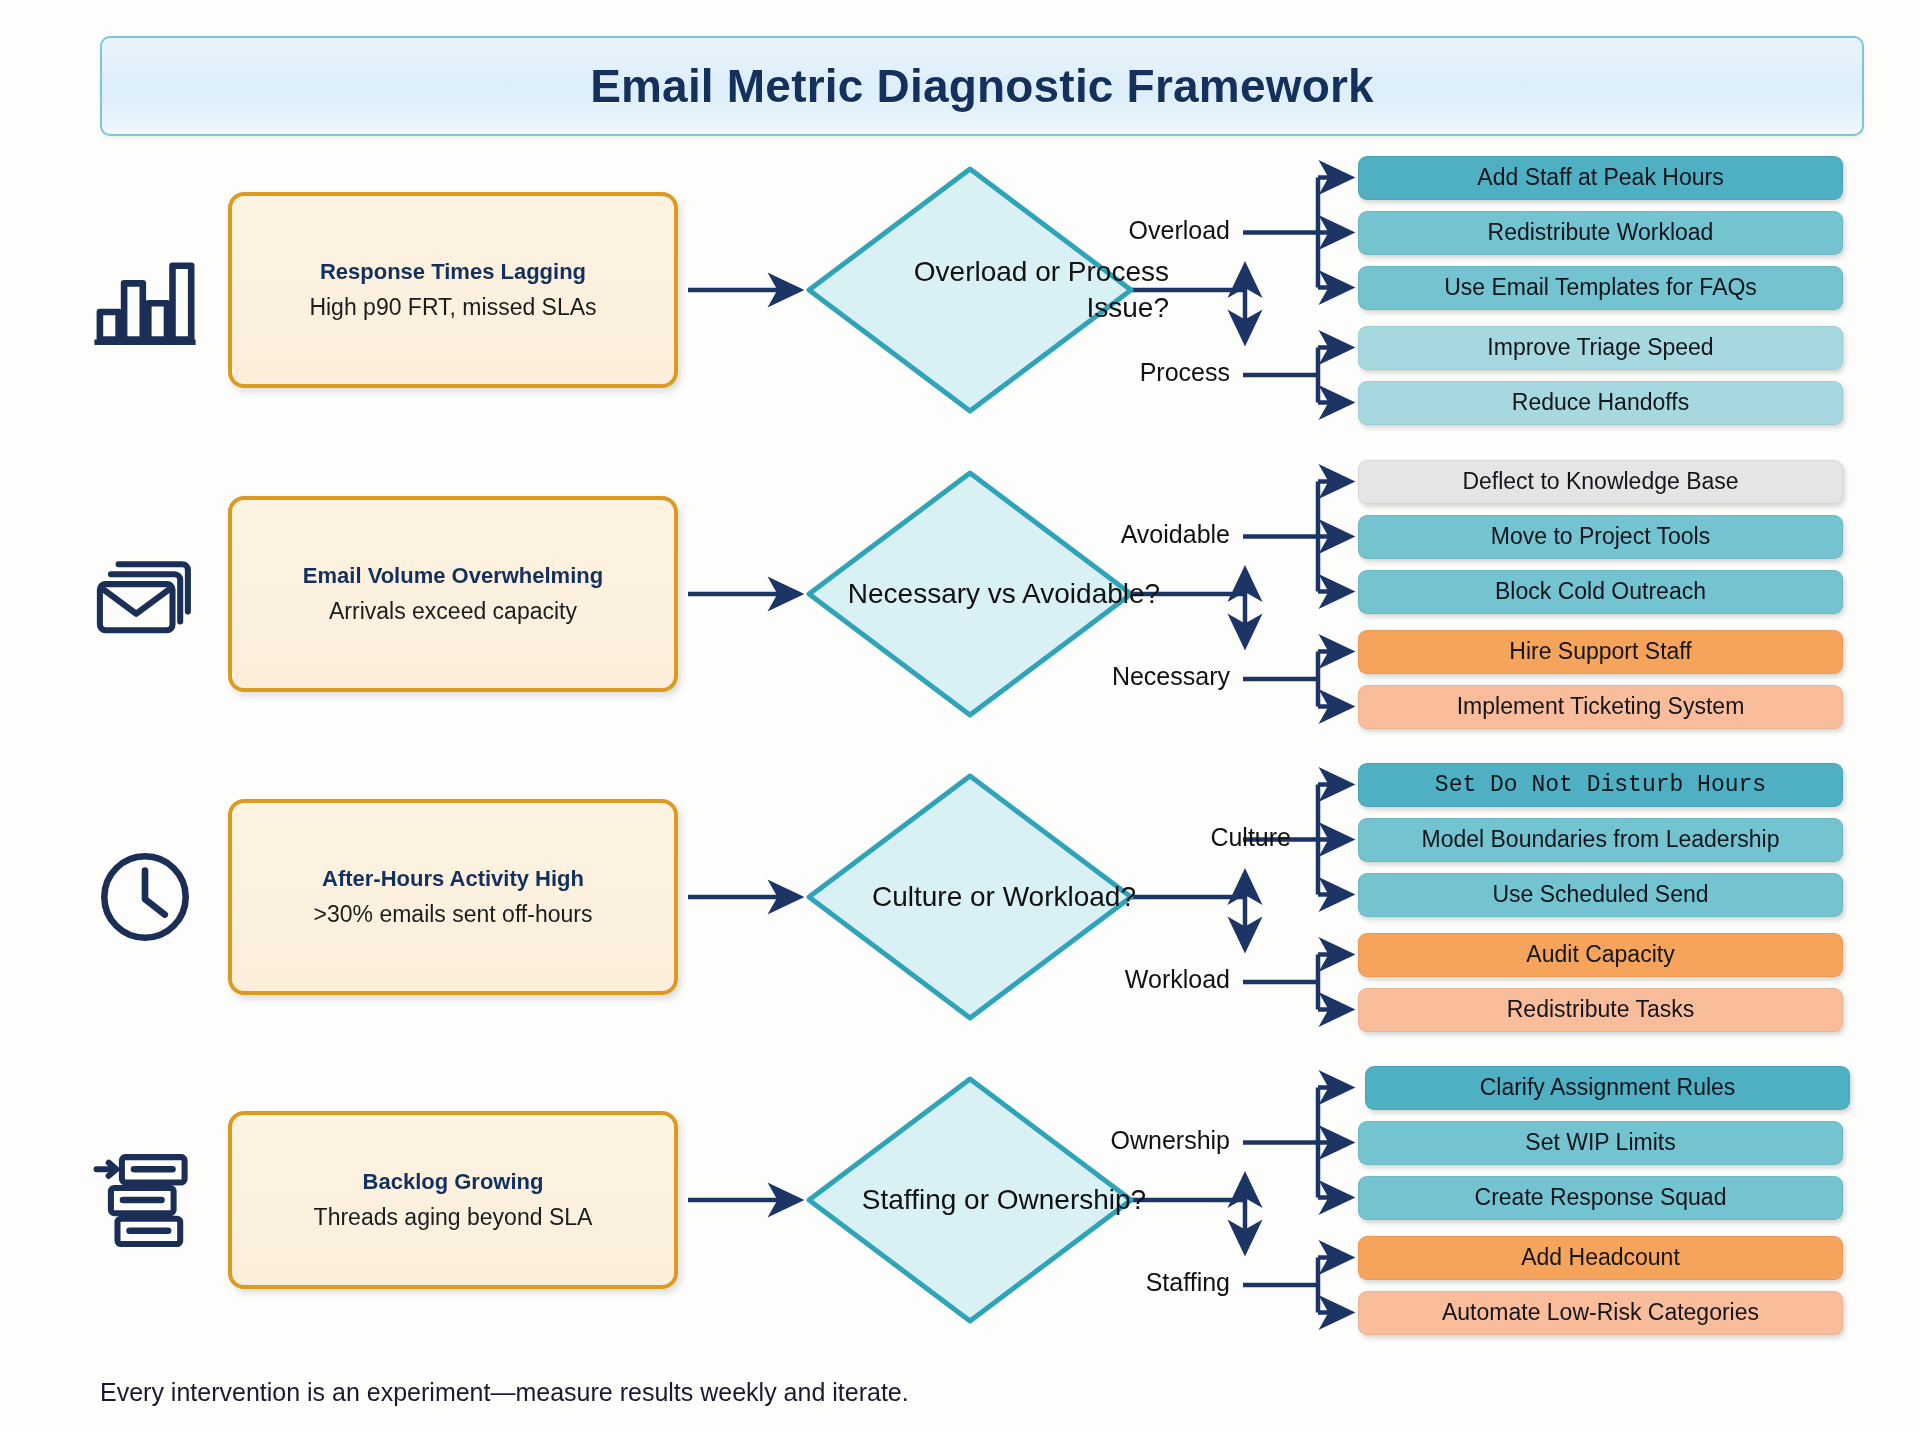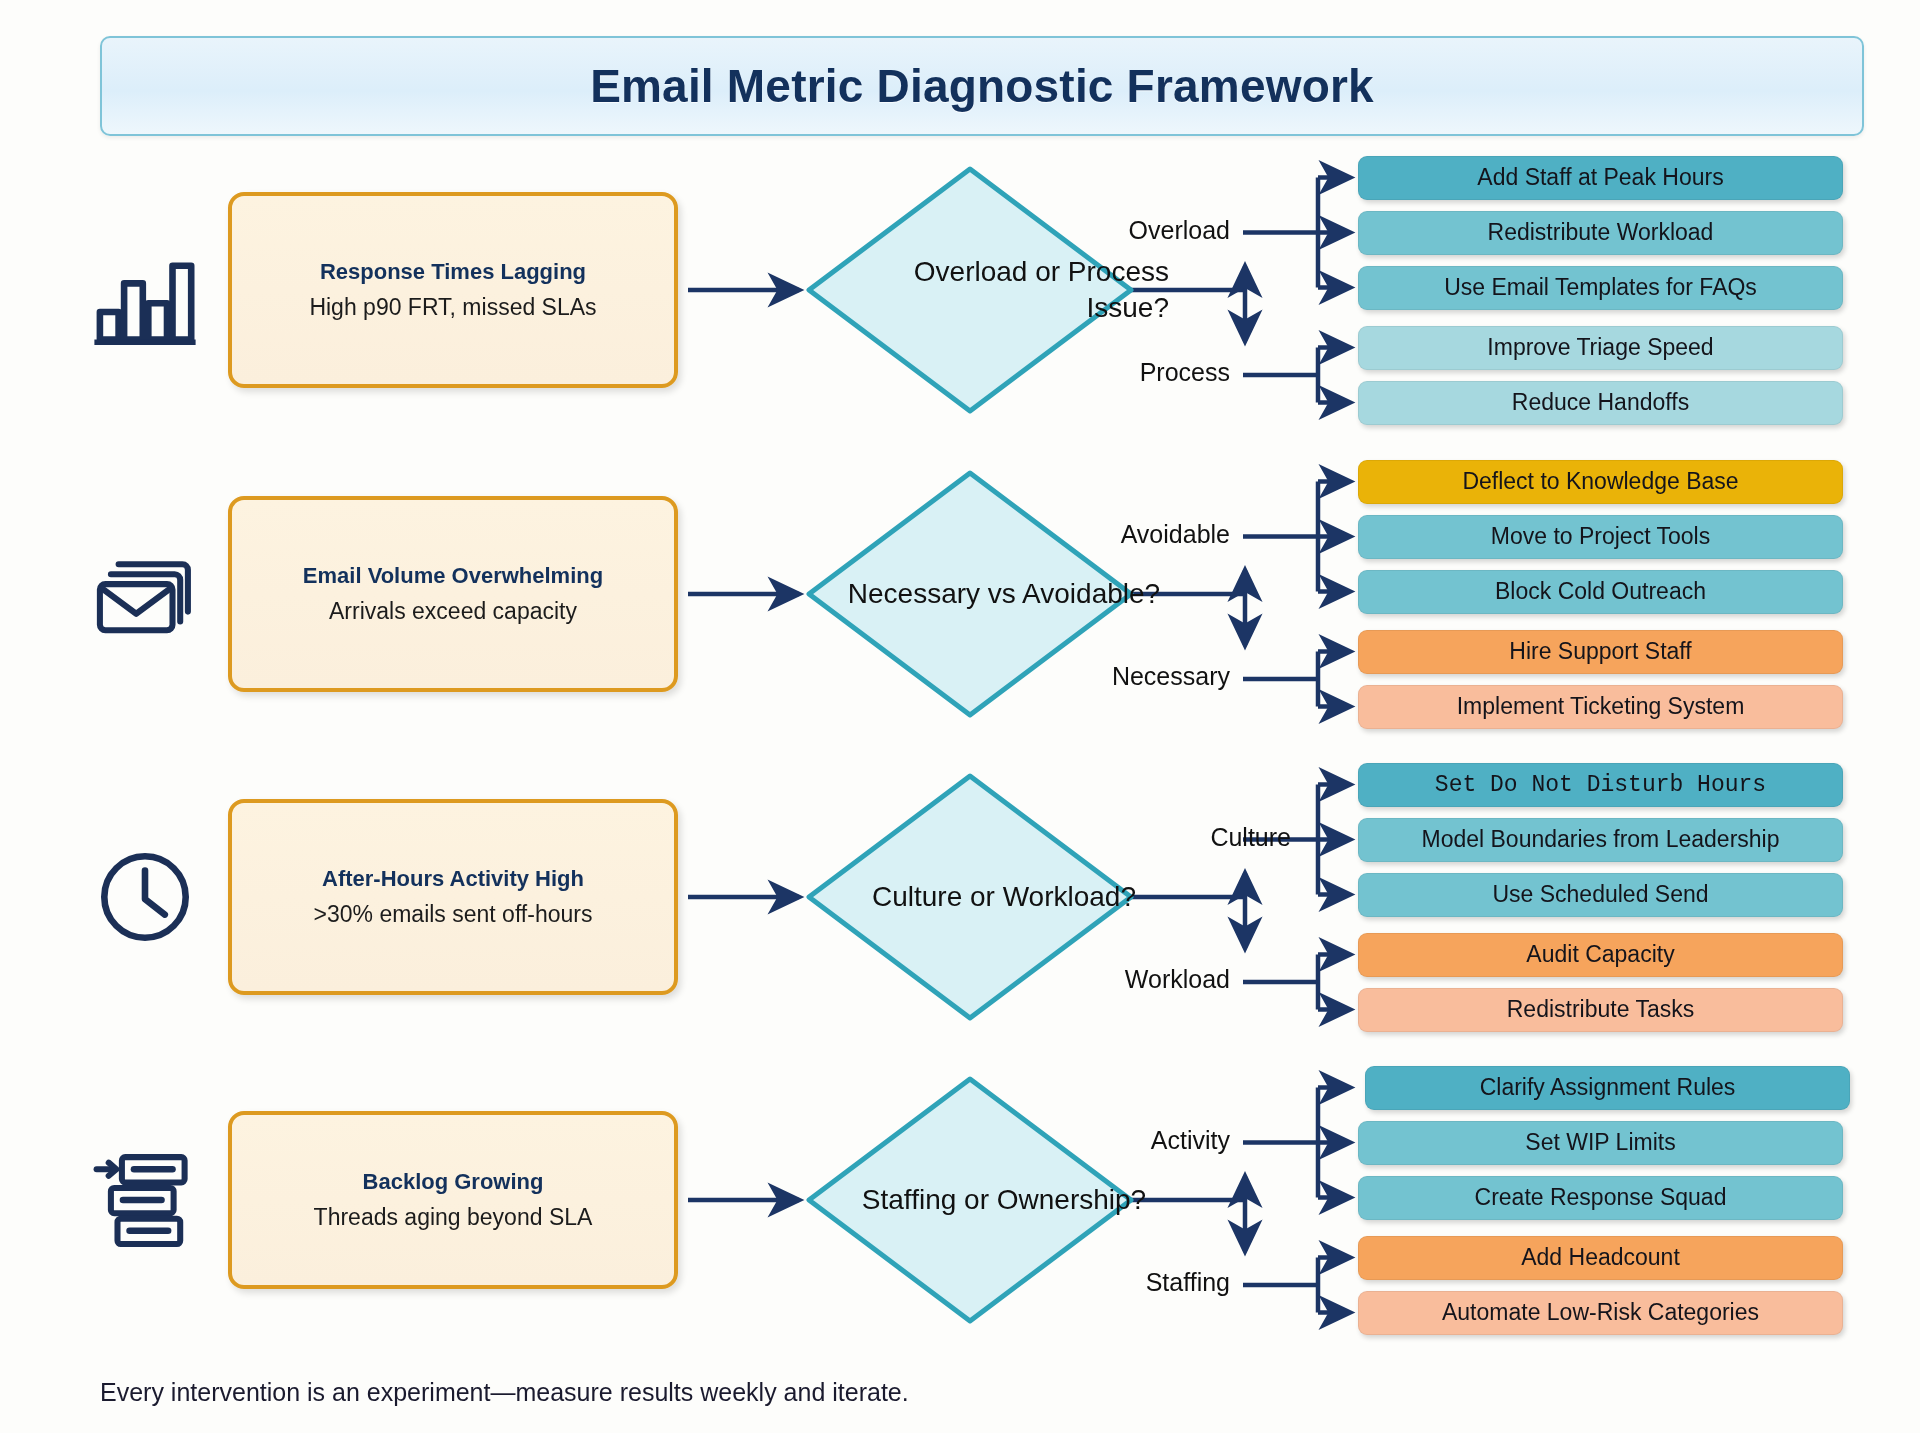--- a/index.html
+++ b/index.html
@@ -202,21 +202,21 @@
       <div class="prob-card" style="left: 228px; top: 496px; height: 196px;">
         <div class="prob-title">Email Volume Overwhelming</div>
         <div class="prob-sub">Arrivals exceed capacity</div>
       </div>
       <div class="diamond" style="left: 805px; top: 469px; width: 330px; height: 250px;">
         <svg width="330" height="250" viewBox="0 0 330 250">
       <polygon points="165,4 326,125 165,246 4,125" fill="#d9f1f5" stroke="#2fa3b8" stroke-width="5" stroke-linejoin="round"></polygon>
         </svg>
         <div class="dtext" style="padding: 0px 34px;">Necessary vs Avoidable?</div>
       </div>
-      <div class="act" style="top: 459.5px; background: #eab308;">
+      <div class="act" style="top: 459.5px; background: #e5e5e5;">
         <span>Deflect to Knowledge Base</span>
       </div>
       <div class="act" style="top: 514.5px; background: rgb(115, 195, 208);">
         <span>Move to Project Tools</span>
       </div>
       <div class="act" style="top: 569.5px; background: rgb(115, 195, 208);">
         <span>Block Cold Outreach</span>
       </div>
       <div class="act" style="top: 629.5px; background: rgb(246, 164, 92);">
         <span>Hire Support Staff</span>
@@ -293,18 +293,18 @@
       </div>
       <div class="act" style="top: 1175.5px; background: rgb(115, 195, 208);">
         <span>Create Response Squad</span>
       </div>
       <div class="act" style="top: 1235.5px; background: rgb(246, 164, 92);">
         <span>Add Headcount</span>
       </div>
       <div class="act" style="top: 1290.5px; background: rgb(249, 189, 156);">
         <span>Automate Low-Risk Categories</span>
       </div>
-      <div class="blabel" style="top: 1125.5px; left: 1030px; width: 200px;">Activity</div>
+      <div class="blabel" style="top: 1125.5px; left: 1030px; width: 200px;">Ownership</div>
       <div class="blabel" style="top: 1268px; left: 1030px; width: 200px;">Staffing</div>
     </div>
 
   <div class="footer">Every intervention is an experiment—measure results weekly and iterate.</div>
 </div>
 
 </body></html>

